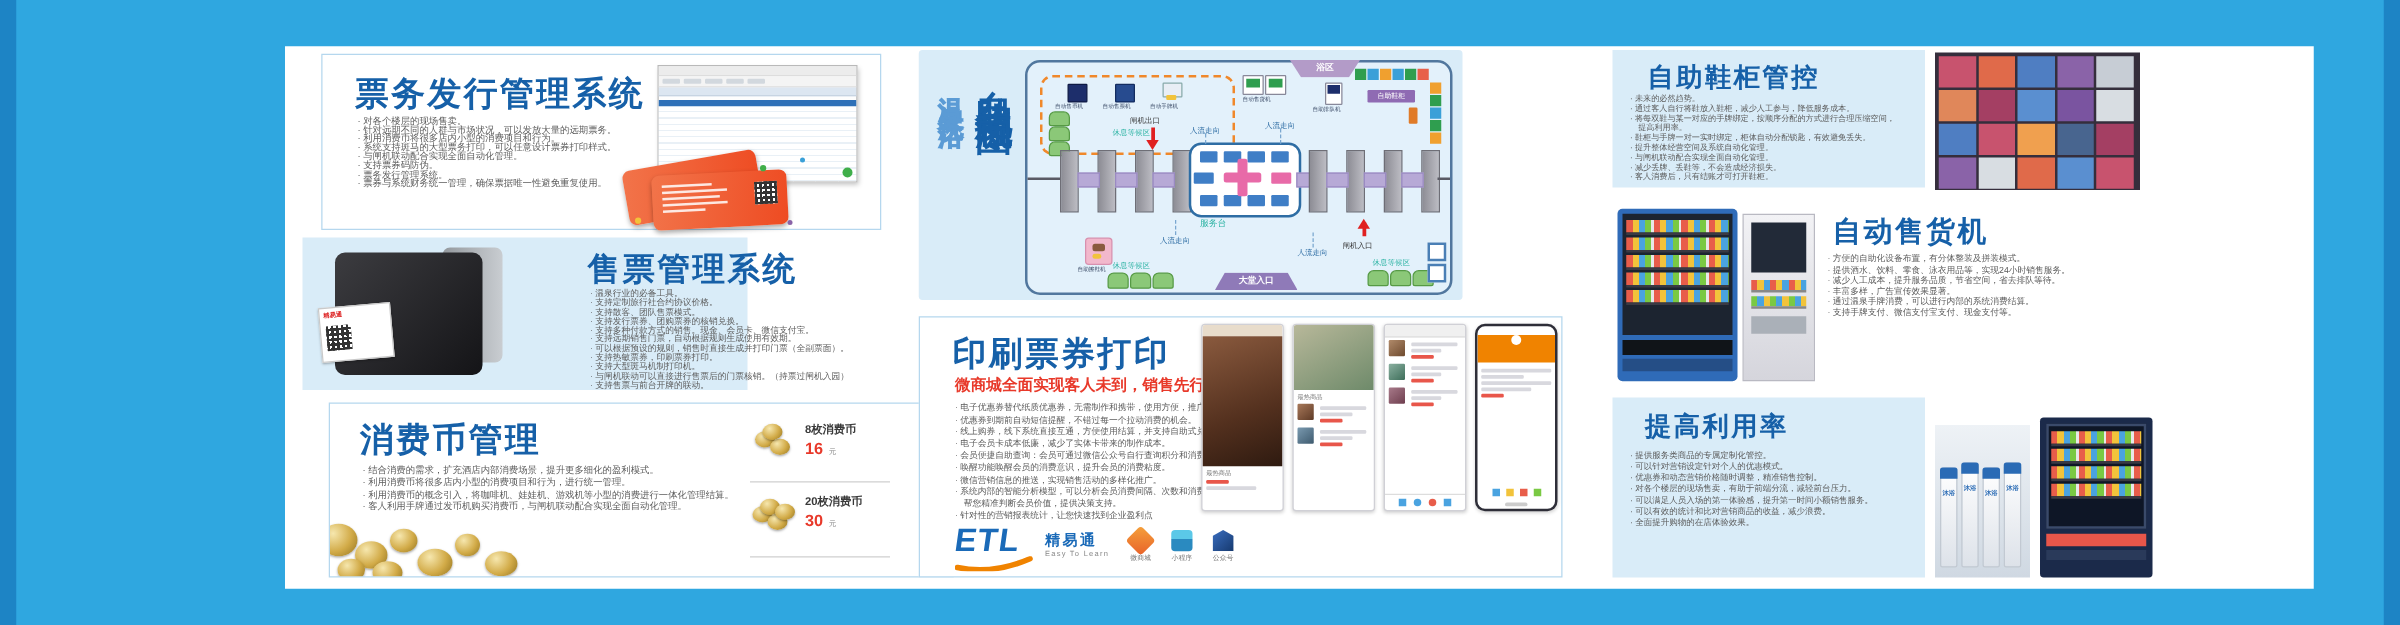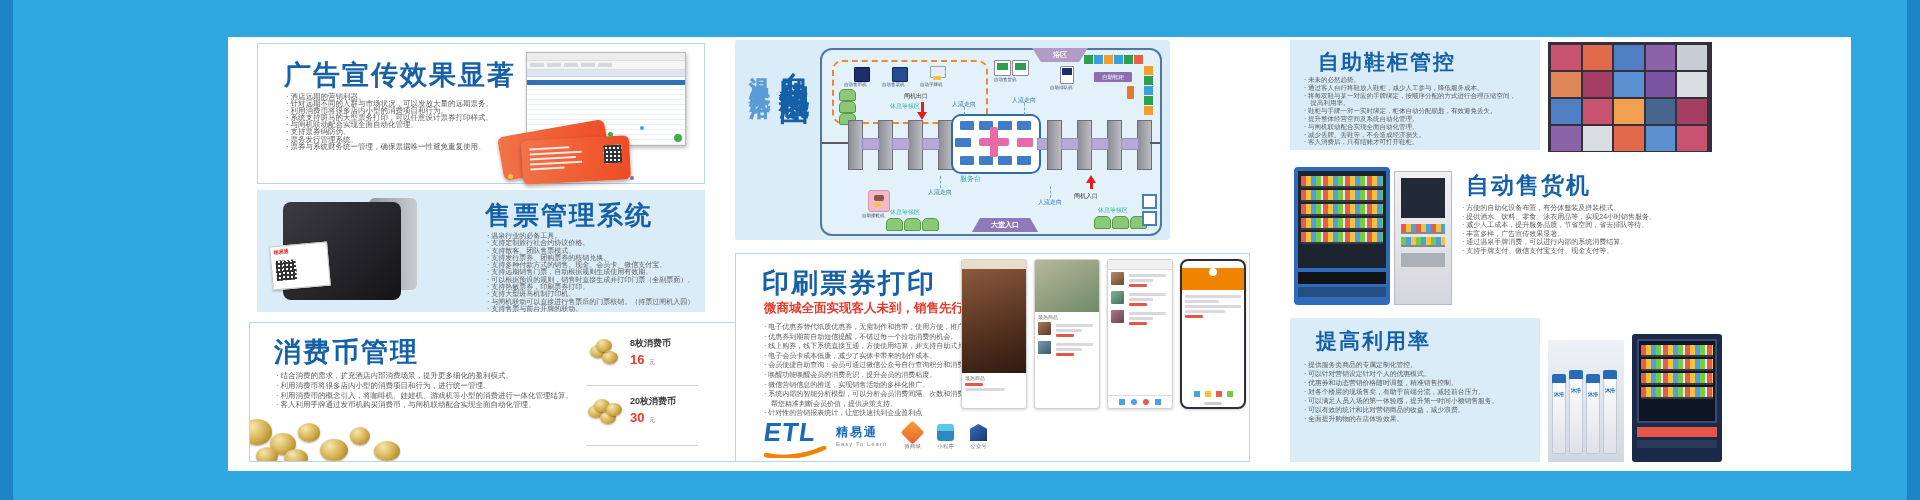--- a/index.html
+++ b/index.html
@@ -117,23 +117,23 @@
 </style>
 </head>
 <body>
 
 <div class="canvas">
   <div class="edge-l"></div>
   <div class="edge-r"></div>
   <div class="content"></div>
 
   <div class="panel white" style="left:257px;top:43px;width:448px;height:141px">
-    <div class="ptitle" style="left:26px;top:13px;font-size:27px">广告宣传效果显著</div>
+    <div class="ptitle" style="left:26px;top:13px;font-size:27px">票务发行管理系统</div>
     <ul class="bullets b-a" style="left:28px;top:49px">
-        <li>· 酒店远期的营销利器。</li>
+        <li>· 对各个楼层的现场售卖。</li>
         <li>· 针对远期不同的人群与市场状况，可以发放大量的远期票务。</li>
         <li>· 利用消费币将很多店内小型的消费项目和行为。</li>
         <li>· 系统支持斑马的大型票务打印，可以任意设计票券打印样式。</li>
         <li>· 与闸机联动配合实现全面自动化管理。</li>
         <li>· 支持票券码防伪。</li>
         <li>· 票务发行管理系统。</li>
         <li>· 票券与系统财务统一管理，确保票据唯一性避免重复使用。</li>
       </ul>
 
     <div class="sheet" style="left:268px;top:8px;width:158px;height:92px">
@@ -162,21 +162,21 @@
         <div class="tl" style="top:28px;width:34px"></div>
         <div class="qr" style="right:8px;top:9px;width:18px;height:18px"></div>
       </div>
       <span class="confetti" style="left:350px;top:88px;width:5px;height:5px;background:#3fae49"></span>
       <span class="confetti" style="left:382px;top:82px;width:4px;height:4px;background:#3aa0d8"></span>
       <span class="confetti" style="left:250px;top:130px;width:5px;height:5px;background:#f2c33b"></span>
       <span class="confetti" style="left:372px;top:132px;width:4px;height:4px;background:#8a63a8"></span>
     </div>
   </div>
 
-  <div class="panel blue" style="left:257px;top:190px;width:448px;height:122px">
+  <div class="panel blue" style="left:242px;top:190px;width:356px;height:122px">
     <div class="ptitle" style="left:228px;top:8px;font-size:26px">售票管理系统</div>
     <ul class="bullets b-b" style="left:230px;top:42px">
         <li>· 温泉行业的必备工具。</li>
         <li>· 支持定制旅行社合约协议价格。</li>
         <li>· 支持散客、团队售票模式。</li>
         <li>· 支持发行票券、团购票券的核销兑换。</li>
         <li>· 支持多种付款方式的销售。现金、会员卡、微信支付宝。</li>
         <li>· 支持远期销售门票，自动根据规则生成使用有效期。</li>
         <li>· 可以根据预设的规则，销售时直接生成并打印门票（全副票面）。</li>
         <li>· 支持热敏票券，印刷票券打印。</li>
@@ -188,21 +188,21 @@
     <div class="printer" style="left:12px;top:6px;width:156px;height:110px">
       <div class="pr-top" style="right:8px;top:2px;width:48px;height:92px"></div>
       <div class="pr-body" style="left:14px;top:6px;width:118px;height:98px"></div>
       <div class="pr-label" style="left:2px;top:48px;width:56px;height:42px">
         <div class="txt">精易通</div>
         <div class="qr" style="left:4px;top:14px;width:20px;height:20px"></div>
       </div>
     </div>
   </div>
 
-  <div class="panel white" style="left:249px;top:322px;width:500px;height:140px;overflow:hidden">
+  <div class="panel white" style="left:263px;top:322px;width:500px;height:140px;overflow:hidden">
     <div class="ptitle" style="left:24px;top:11px;font-size:27px">消费币管理</div>
     <ul class="bullets b-c" style="left:26px;top:48px">
         <li>· 结合消费的需求，扩充酒店内部消费场景，提升更多细化的盈利模式。</li>
         <li>· 利用消费币将很多店内小型的消费项目和行为，进行统一管理。</li>
         <li>· 利用消费币的概念引入，将咖啡机、娃娃机、游戏机等小型的消费进行一体化管理结算。</li>
         <li>· 客人利用手牌通过发币机购买消费币，与闸机联动配合实现全面自动化管理。</li>
       </ul>
 
     <div>
       <span class="coin" style="left:-8px;top:96px;width:30px;height:26px"></span>

